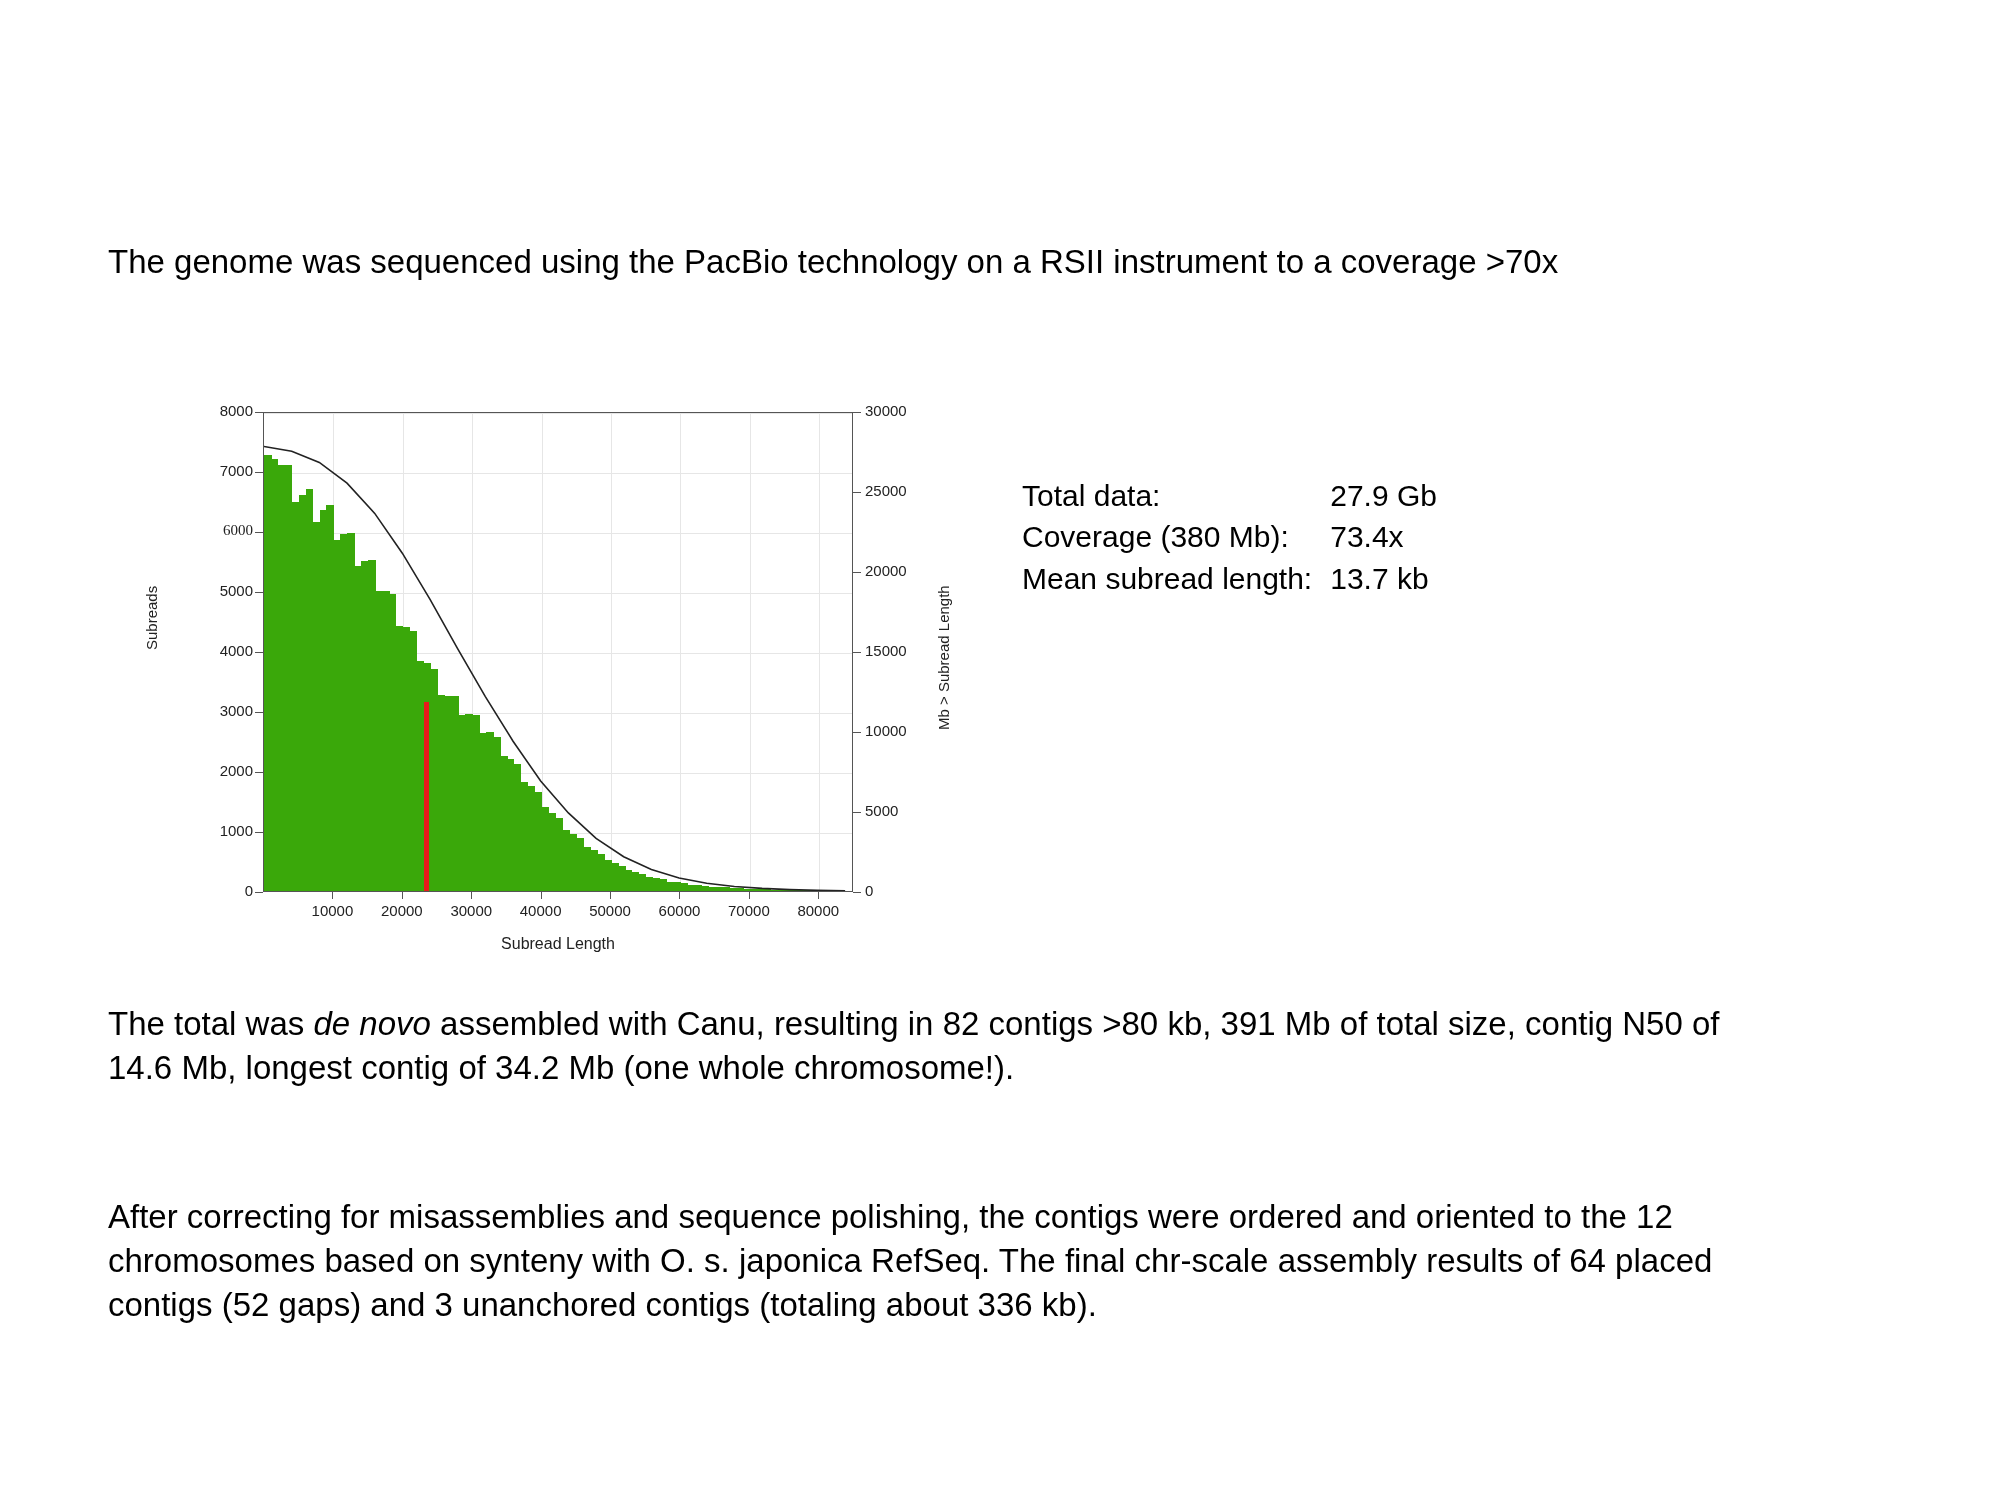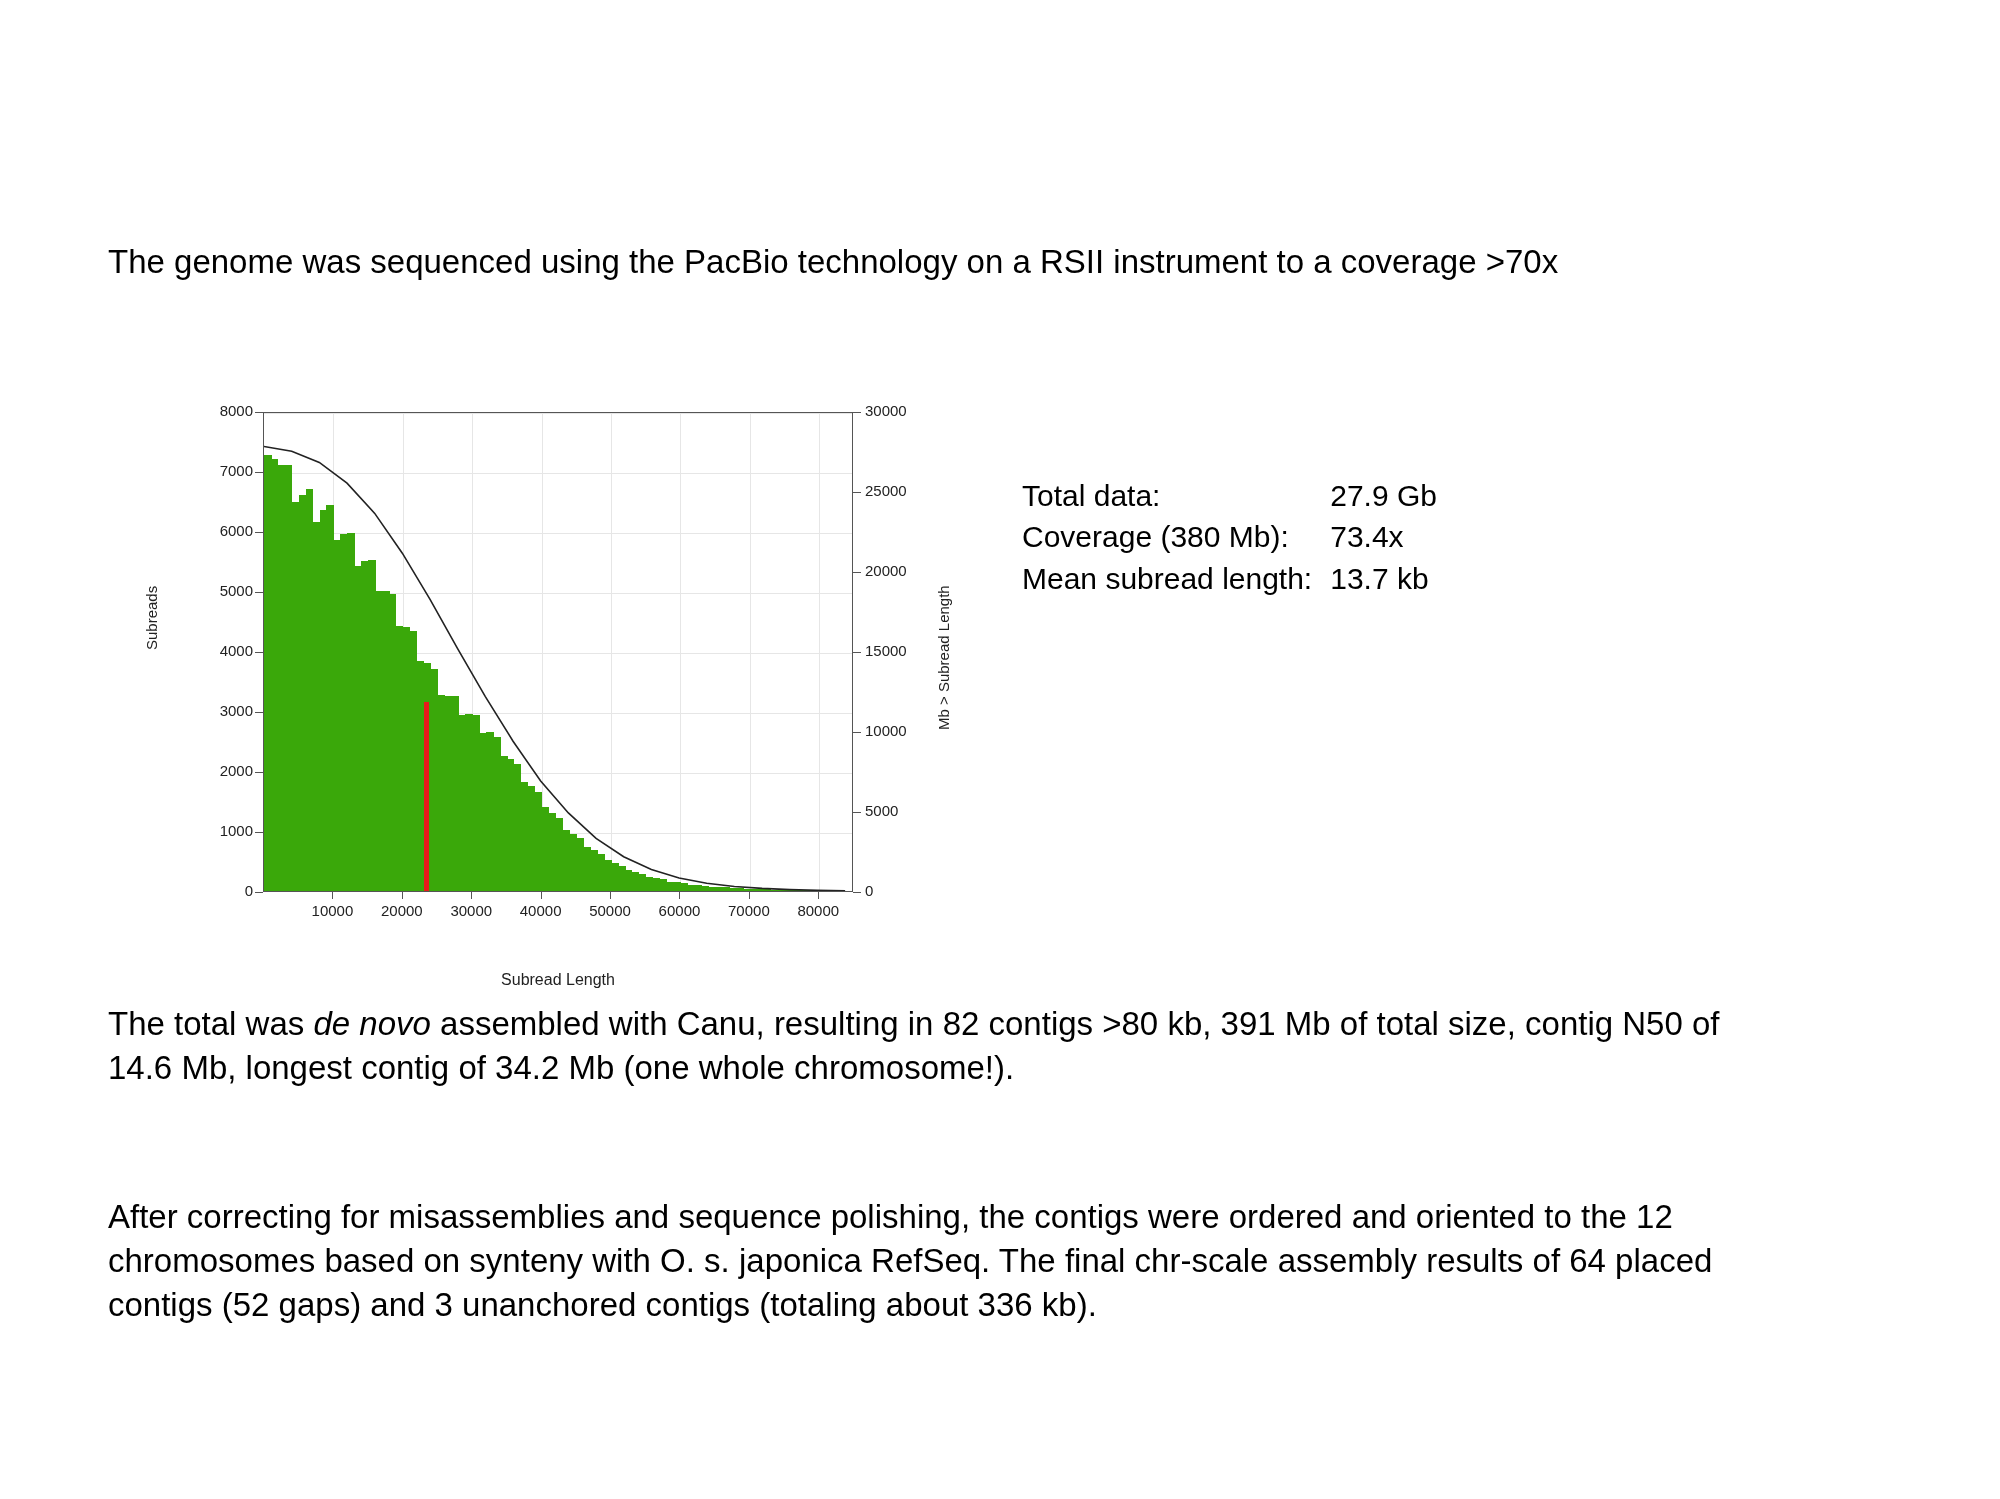--- a/index.html
+++ b/index.html
@@ -128,21 +128,20 @@
     background: #555;
   }
   .xlabel {
     position: absolute;
     top: 535px;
     left: 88px;
     width: 590px;
     text-align: center;
     font-size: 16px;
     color: #222;
-    margin-top: 36px;
   }
   .ylabel-left {
     position: absolute;
     left: -32px;
     top: 250px;
     font-size: 15px;
     color: #222;
     transform: rotate(-90deg);
     transform-origin: left top;
     white-space: nowrap;
@@ -200,21 +199,21 @@
         <div class="ytick-left" style="top: 422px;">1000</div>
         <div class="tickmark-l" style="top: 432px;"></div>
         <div class="ytick-left" style="top: 362px;">2000</div>
         <div class="tickmark-l" style="top: 372px;"></div>
         <div class="ytick-left" style="top: 302px;">3000</div>
         <div class="tickmark-l" style="top: 312px;"></div>
         <div class="ytick-left" style="top: 242px;">4000</div>
         <div class="tickmark-l" style="top: 252px;"></div>
         <div class="ytick-left" style="top: 182px;">5000</div>
         <div class="tickmark-l" style="top: 192px;"></div>
-        <div class="ytick-left" style="top: 122px;">6000</div>
+        <div class="ytick-left" style="top: 122px; font-family: Liberation Serif, serif;">6000</div>
         <div class="tickmark-l" style="top: 132px;"></div>
         <div class="ytick-left" style="top: 62px;">7000</div>
         <div class="tickmark-l" style="top: 72px;"></div>
         <div class="ytick-left" style="top: 2px;">8000</div>
         <div class="tickmark-l" style="top: 12px;"></div>
       </div>
     <div id="ytr">
         <div class="ytick-right" style="top: 482px;">0</div>
         <div class="tickmark-r" style="top: 492px;"></div>
         <div class="ytick-right" style="top: 402px;">5000</div>

